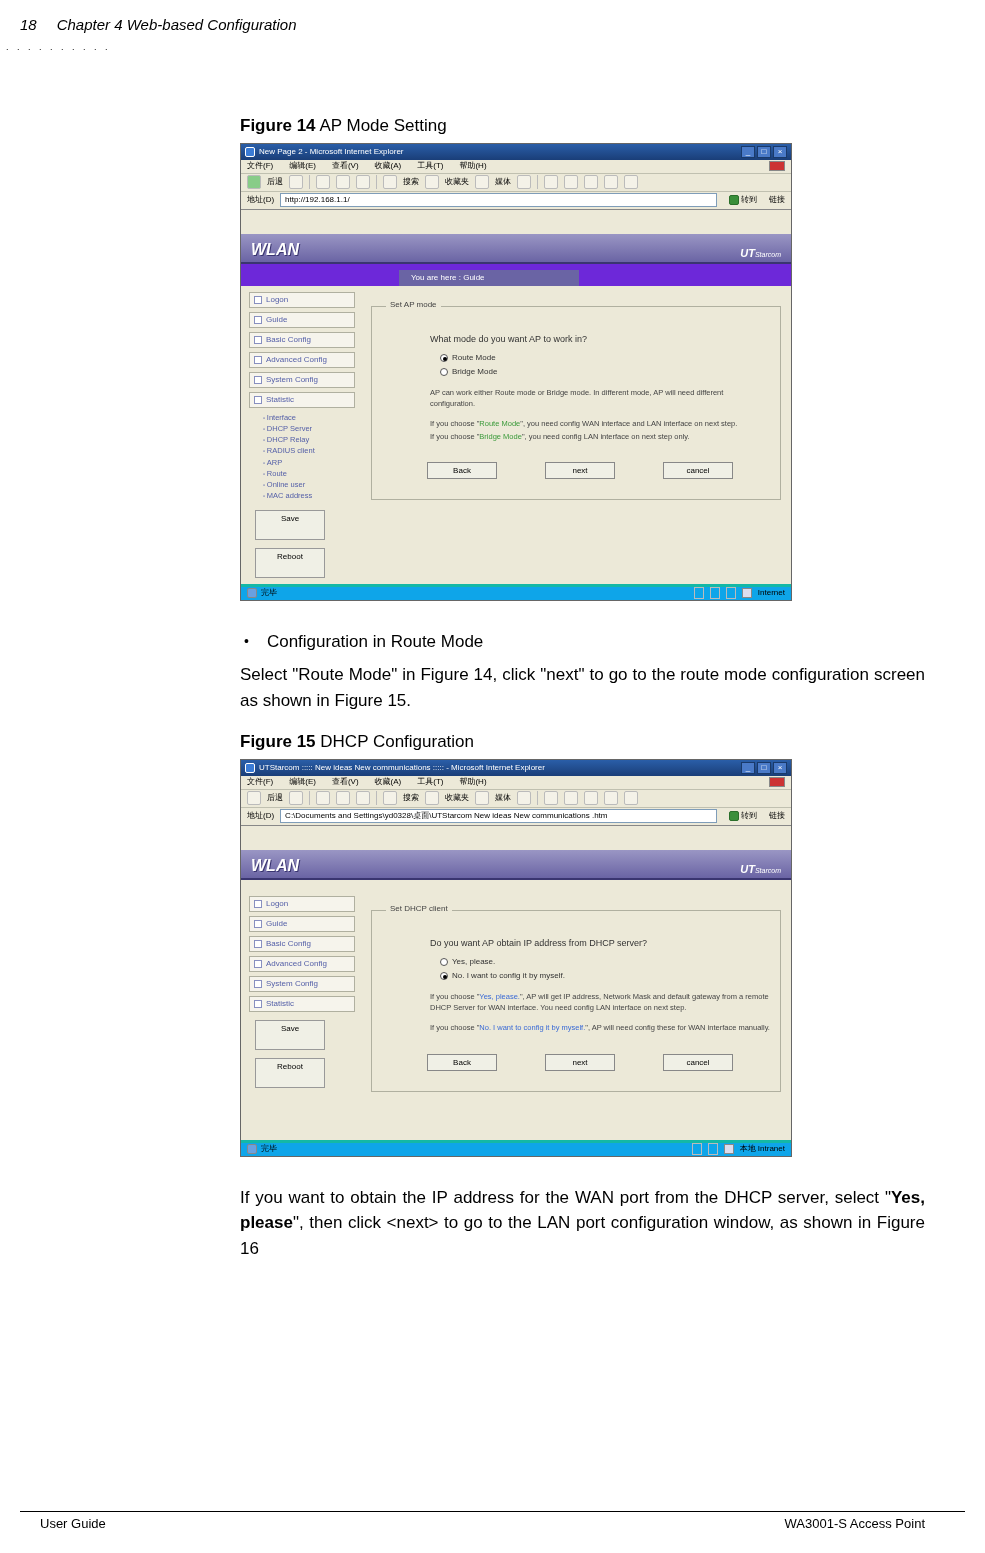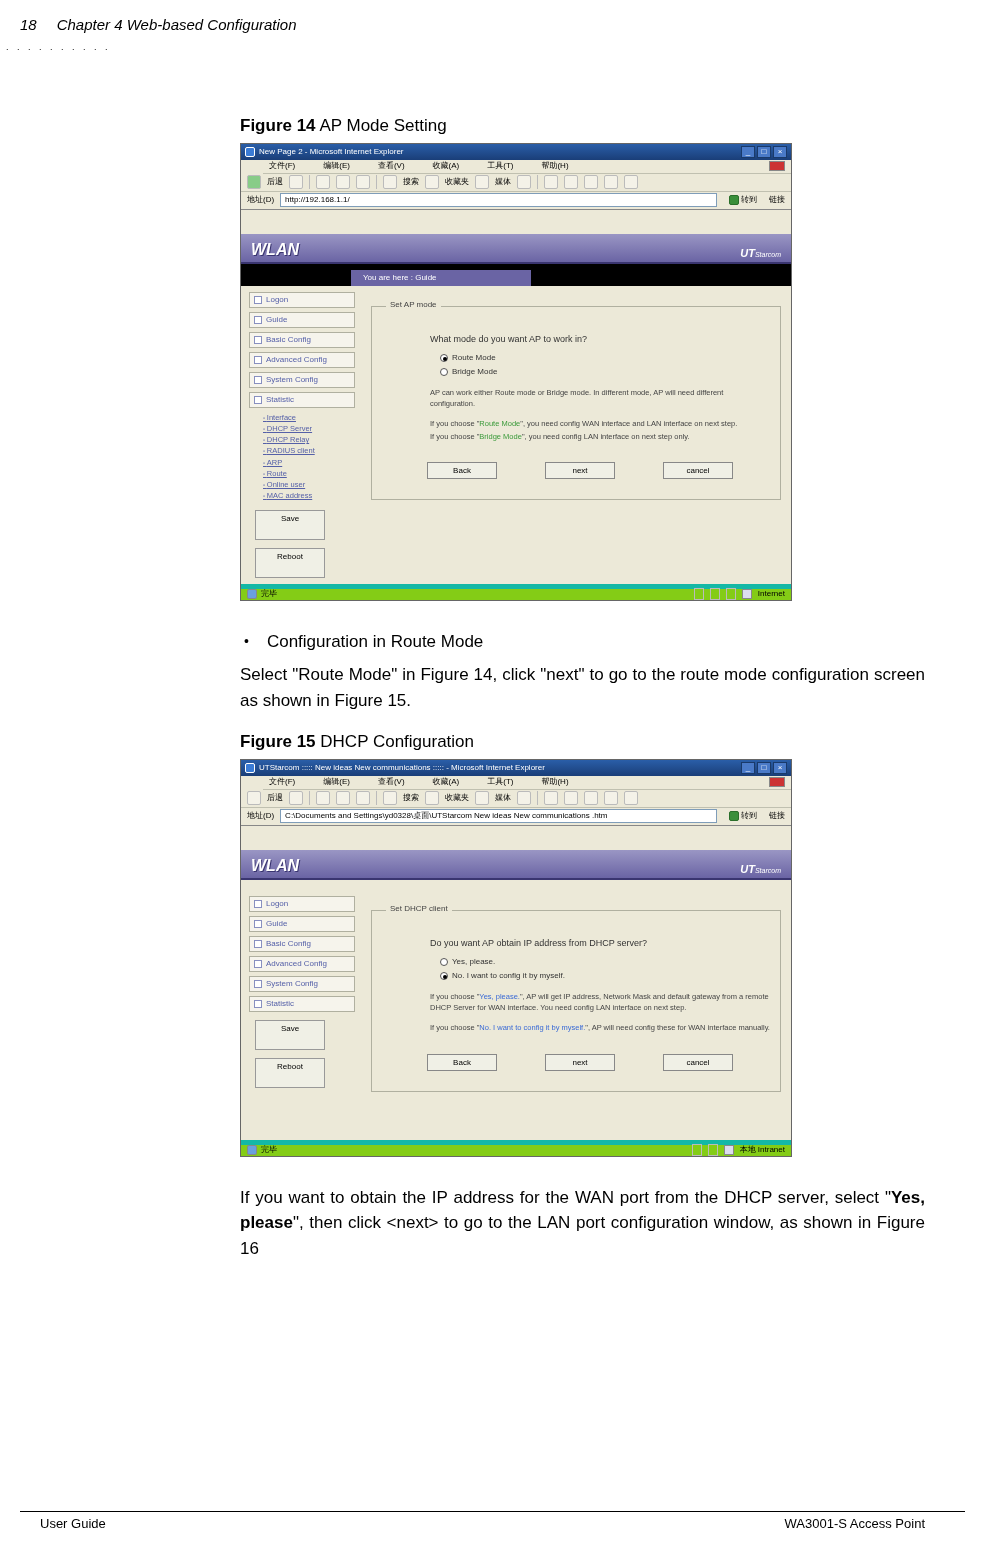--- a/index.html
+++ b/index.html
@@ -59,23 +59,22 @@
     display: flex;
     align-items: center;
     padding: 0 4px;
     justify-content: space-between;
   }
   .titlebar-left { display:flex; align-items:center; gap:4px; }
   .titlebar .ie-icon { width:10px; height:10px; background:#3a7bd5; border:1px solid #fff; border-radius:2px; }
   .titlebar-btns { display:flex; gap:2px; }
   .titlebar-btn { width:14px; height:12px; background:#4a7ac8; border:1px solid #1a3a6a; color:#fff; display:flex; align-items:center; justify-content:center; font-size:8px; line-height:1; }
   .menubar {
-    background:#ece9d8; height:14px; padding:0 6px; display:flex; align-items:center; gap:28px;
+    background:#ece9d8; height:14px; padding:0 6px; display:flex; align-items:center; gap:16px;
     border-bottom:1px solid #c0c0b0;
-    margin-left:22px;
   }
   .menubar span { font-size:8px; color:#000; }
   .menubar .flag { margin-left:auto; width:16px; height:10px; background:#c33; border:1px solid #888;}
   .toolbar {
     background:#ece9d8; height:18px; padding:0 6px; display:flex; align-items:center; gap:6px;
     border-bottom:1px solid #c0c0b0;
   }
   .toolbar .tb-btn { width:14px; height:14px; border:1px solid #bbb; border-radius:2px; background:#f4f2e8; }
   .toolbar .tb-btn.green { background:#8c8; }
   .toolbar .tb-sep { width:1px; height:14px; background:#bbb; }
@@ -110,21 +109,21 @@
   .sidebar {
     width:120px; padding:6px 6px 6px 8px;
   }
   .sb-item {
     background:#f6f4ec; border:1px solid #b0b0a0; height:16px; display:flex; align-items:center;
     padding:0 4px; margin-bottom:4px; font-size:8px; color:#5560a8;
   }
   .sb-item .box { width:8px; height:8px; border:1px solid #8890c0; margin-right:4px; background:#fff;}
   .sb-sub { margin-left:14px; font-size:7.5px; color:#5560a8; line-height:1.5; }
   .sb-sub .sub-line::before { content:"▫ "; color:#5560a8; font-size:6px;}
-  .sb-sub .sub-line { display:block;text-decoration:underline; }
+  .sb-sub .sub-line { display:block; }
   .sb-btn {
     width:70px; height:30px; background:#f0f0e6; border:1px solid #999; margin:8px 0 0 6px;
     font-size:8px; text-align:center; line-height:16px;
   }
   .main-pane {
     flex:1; padding:20px 10px 10px 0;
   }
   .fieldset {
     border:1px solid #b0b0a0; padding:14px 10px 20px 18px; margin-left:10px; background:#ece9d8;
   }
@@ -136,21 +135,21 @@
   .field-content .q { font-size:9px; margin-bottom:6px; }
   .field-content .radio { display:block; margin:2px 0 2px 10px; }
   .field-content .radio .r { display:inline-block; width:8px; height:8px; border:1px solid #555; border-radius:50%; vertical-align:middle; margin-right:4px; position:relative; background:#fff;}
   .field-content .radio .r.sel::after { content:""; position:absolute; width:4px; height:4px; background:#000; border-radius:50%; top:2px; left:2px;}
   .field-content .info { font-size:7.5px; color:#444; margin-top:10px; line-height:1.4;}
   .field-content .hl-green { color:#3a9a3a; }
   .field-content .hl-blue { color:#3a6ad5; }
   .btn-row { display:flex; justify-content:center; gap:48px; margin-top:20px; }
   .win-btn { width:70px; height:17px; border:1px solid #888; background:#f0f0e6; font-size:8px; text-align:center; line-height:15px; }
   .statusbar {
-    height:16px; background:#84cc16; border-top:5px solid #14b8a6; display:flex; align-items:center; justify-content:space-between; padding:0 6px;
+    height:16px; background:#0ea5e9; border-top:3px solid #14b8a6; display:flex; align-items:center; justify-content:space-between; padding:0 6px;
   }
   .statusbar .status-left { display:flex; align-items:center; gap:4px; font-size:8px;}
   .statusbar .status-left .ie-icon{ width:10px;height:10px;background:#6aa0e0;border:1px solid #888;border-radius:2px;}
   .statusbar .status-right { display:flex; align-items:center; gap:6px; font-size:8px;}
   .statusbar .net-ico { width:10px; height:10px; border:1px solid #888; background:#dde; }
   .statusbar .seg { width:10px; height:12px; border:1px solid #bbb;}
   .para {
     text-align: justify;
     margin: 8px 0 16px 0;
     font-size: 17px;
@@ -236,21 +235,21 @@
       <span class="go">
           <span class="go-ico"></span>
           <span>转到</span>
         </span>
       <span class="links">链接</span>
     </div>
     <div class="wlan-header">
       <span class="wlan">WLAN</span>
       <span class="uts"><span>UT</span><small>Starcom</small></span>
     </div>
-    <div style="background:#000000; padding-top:6px;">
+    <div style="background:#6d28d9; padding-top:6px;padding-left:48px;">
       <div class="breadcrumb">You are here : Guide</div>
     </div>
     <div class="app-body">
       <div class="sidebar">
         <div class="sb-item">
             <span class="box"></span>
             <span>Logon</span>
           </div>
         <div class="sb-item">
             <span class="box"></span>

